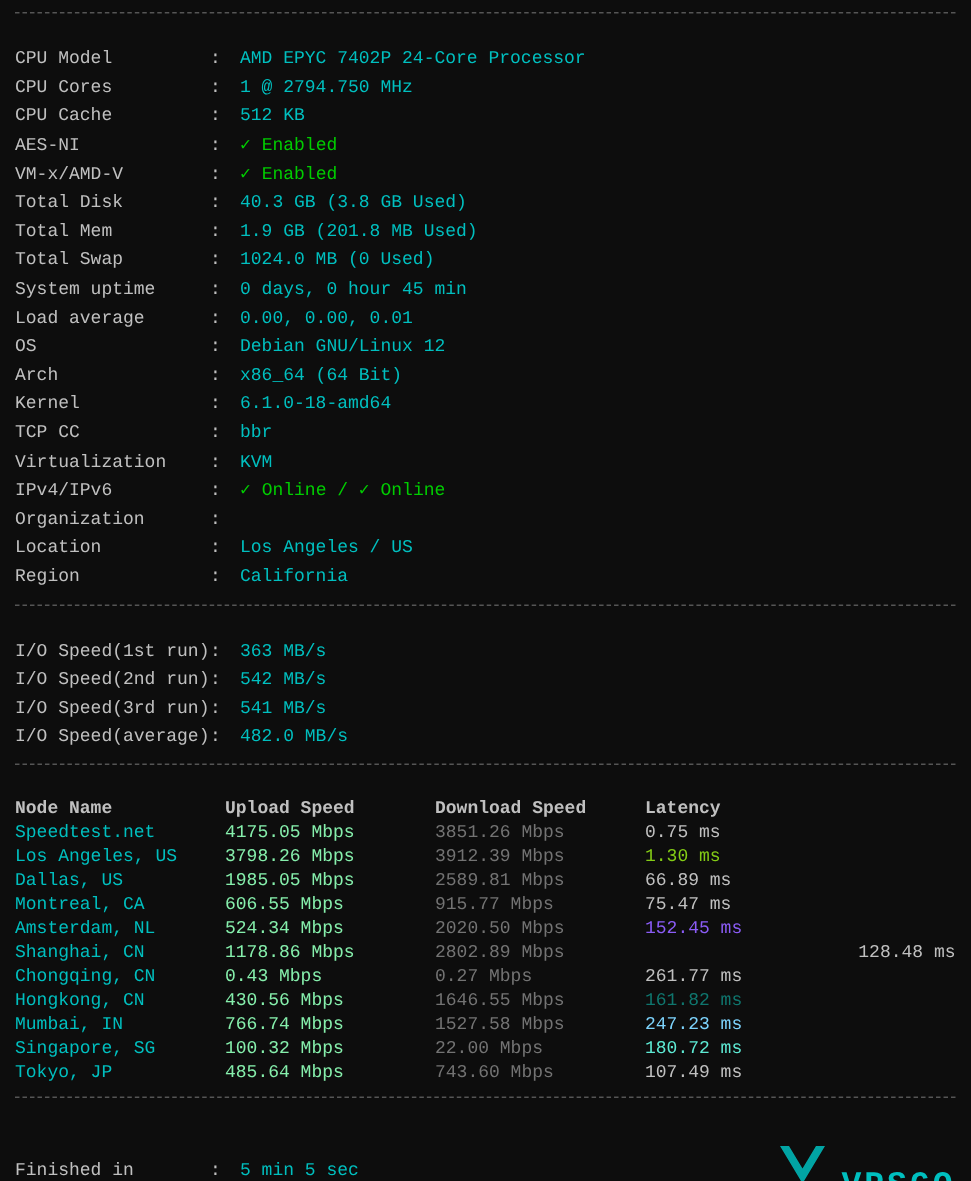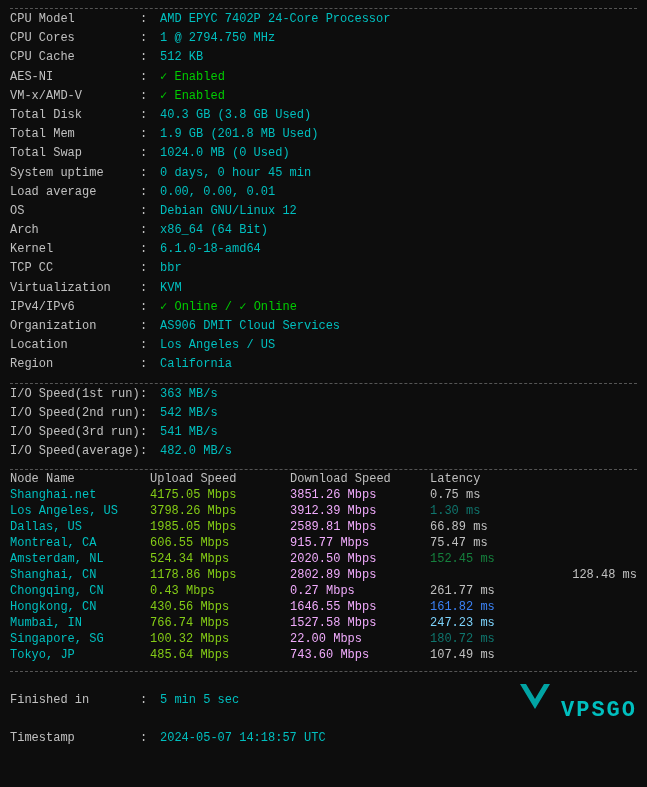--- a/index.html
+++ b/index.html
@@ -8,21 +8,21 @@
       color: #c0c0c0;
       font-family: 'Courier New', Courier, monospace;
       font-size: 12px;
       width: 647px;
       min-height: 787px;
       padding: 8px 10px;
       position: relative;
     }
     .section {
       border-top: 1px dashed #555;
-      padding-top: 1px;
+      padding-top: 21px;
       padding-bottom: 6px;
       margin-bottom: 2px;
     }
     .row {
       display: flex;
       line-height: 1.6;
     }
     .label {
       width: 130px;
       min-width: 130px;
@@ -48,36 +48,36 @@
       z-index: 10;
     }
     .net-table {
       width: 100%;
       border-collapse: collapse;
     }
     .net-table th {
       color: #c0c0c0;
       text-align: left;
       padding: 1px 0;
-      font-weight: normal;
+      font-weight: bold;
     }
     .net-table td {
       padding: 1px 0;
       color: #00bfbf;
     }
     .net-table td:first-child {
       color: #00bfbf;
       width: 140px;
     }
     .net-table td:nth-child(2) {
-      color: #84cc16;
+      color: #86efac;
       width: 140px;
     }
     .net-table td:nth-child(3) {
-      color: #f0abfc;
+      color: #737373;
       width: 140px;
     }
     .net-table td:nth-child(4) {
       color: #c0c0c0;
     }
     .net-table th:first-child { width: 140px; }
     .net-table th:nth-child(2) { width: 140px; }
     .net-table th:nth-child(3) { width: 140px; }
     .logo-area {
       display: flex;
@@ -174,21 +174,20 @@
       <span class="value-cyan">KVM</span>
     </div>
     <div class="row">
       <span class="label">IPv4/IPv6</span>
       <span class="colon">: </span>
       <span class="value-green">✓ Online / ✓ Online</span>
     </div>
     <div class="row">
       <span class="label">Organization</span>
       <span class="colon">: </span>
-      <span class="value-cyan">AS906 DMIT Cloud Services</span>
     </div>
     <div class="row">
       <span class="label">Location</span>
       <span class="colon">: </span>
       <span class="value-cyan">Los Angeles / US</span>
     </div>
     <div class="row">
       <span class="label">Region</span>
       <span class="colon">: </span>
       <span class="value-cyan">California</span>
@@ -223,78 +222,78 @@
       <thead>
         <tr>
           <th>Node Name</th>
           <th>Upload Speed</th>
           <th>Download Speed</th>
           <th>Latency</th>
         </tr>
       </thead>
       <tbody>
         <tr>
-          <td>Shanghai.net</td>
+          <td>Speedtest.net</td>
           <td>4175.05 Mbps</td>
           <td>3851.26 Mbps</td>
           <td style="color: rgb(192, 192, 192);">0.75 ms</td>
         </tr>
         <tr>
           <td>Los Angeles, US</td>
           <td>3798.26 Mbps</td>
           <td>3912.39 Mbps</td>
-          <td style="color: #0f766e;">1.30 ms</td>
+          <td style="color: #84cc16;">1.30 ms</td>
         </tr>
         <tr>
           <td>Dallas, US</td>
           <td>1985.05 Mbps</td>
           <td>2589.81 Mbps</td>
           <td style="color: rgb(192, 192, 192);">66.89 ms</td>
         </tr>
         <tr>
           <td>Montreal, CA</td>
           <td>606.55 Mbps</td>
           <td>915.77 Mbps</td>
           <td style="color: rgb(192, 192, 192);">75.47 ms</td>
         </tr>
         <tr>
           <td>Amsterdam, NL</td>
           <td>524.34 Mbps</td>
           <td>2020.50 Mbps</td>
-          <td style="color: #15803d; margin-top: 16px;">152.45 ms</td>
+          <td style="color: #8b5cf6; margin-top: 16px;">152.45 ms</td>
         </tr>
         <tr>
           <td>Shanghai, CN</td>
           <td>1178.86 Mbps</td>
           <td>2802.89 Mbps</td>
           <td style="color: rgb(192, 192, 192); text-align: right;">128.48 ms</td>
         </tr>
         <tr>
           <td>Chongqing, CN</td>
           <td>0.43 Mbps</td>
           <td>0.27 Mbps</td>
           <td style="color: rgb(192, 192, 192);">261.77 ms</td>
         </tr>
         <tr>
           <td>Hongkong, CN</td>
           <td>430.56 Mbps</td>
           <td>1646.55 Mbps</td>
-          <td style="color: #3b82f6;">161.82 ms</td>
+          <td style="color: #0f766e;">161.82 ms</td>
         </tr>
         <tr>
           <td>Mumbai, IN</td>
           <td>766.74 Mbps</td>
           <td>1527.58 Mbps</td>
           <td style="color: #7dd3fc;">247.23 ms</td>
         </tr>
         <tr>
           <td>Singapore, SG</td>
           <td>100.32 Mbps</td>
           <td>22.00 Mbps</td>
-          <td style="color: #0f766e;">180.72 ms</td>
+          <td style="color: #5eead4;">180.72 ms</td>
         </tr>
         <tr>
           <td>Tokyo, JP</td>
           <td>485.64 Mbps</td>
           <td>743.60 Mbps</td>
           <td style="color: rgb(192, 192, 192);">107.49 ms</td>
         </tr>
       </tbody>
     </table>
   </div>

